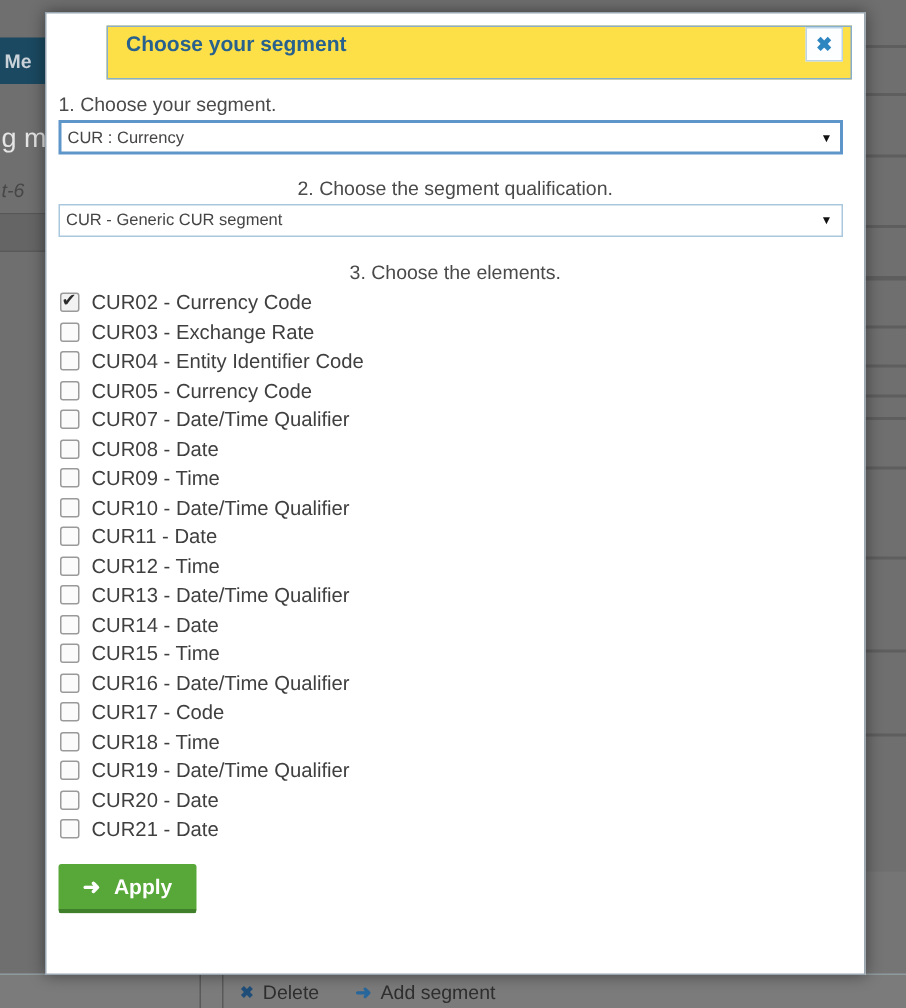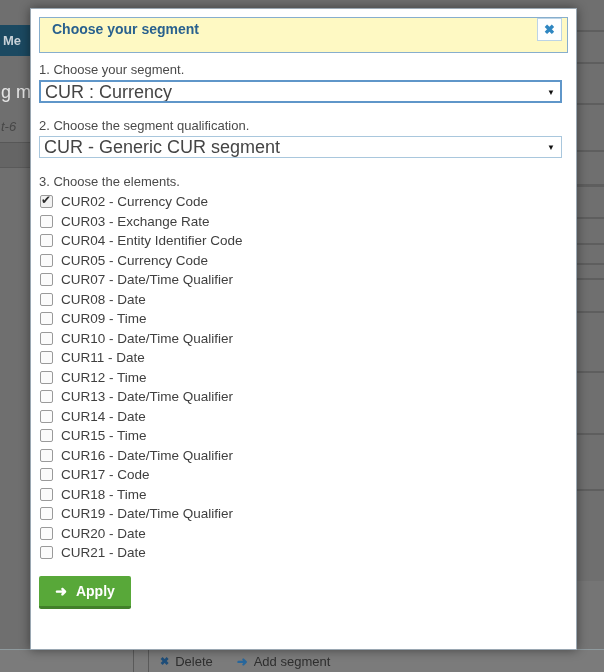--- a/index.html
+++ b/index.html
@@ -66,49 +66,50 @@
   .modal {
     position: absolute; left: 30px; top: 8px;
     width: 547px; height: 642px;
     background: #ffffff;
     border: 1px solid #9aa7b2;
     box-shadow: 0 0 10px rgba(0,0,0,0.45);
     padding: 8px;
   }
   .modal-header {
     height: 36px;
-    background: #fef9c3;
+    background: #fde047;
     border: 1px solid #87aecd;
     display: flex; align-items: center; justify-content: space-between;
     padding: 0 5px 12px 12px;
+    margin-left: 32px;
   }
   .modal-title {
     color: #29618e; font-weight: bold; font-size: 14px;
   }
   .close-btn {
     width: 25px; height: 23px;
     background: #fdfeff;
     border: 1px solid #bcd4e6;
     display: flex; align-items: center; justify-content: center;
     cursor: pointer; padding: 0;
   }
   .close-icon { color: #2e86c1; font-size: 13px; font-weight: bold; line-height: 1; }
 
   .step-label {
     font-size: 13px; color: #4a4a4a;
     margin: 9px 0 3px 0; height: 15px; line-height: 15px;
   }
-  .step-label.later { margin-top: 15px; }
+  .step-label.later { margin-top: 15px; text-align: center; }
   .select-wrap { position: relative; width: 523px; }
   .seg-select {
     width: 100%; height: 22px;
     -webkit-appearance: none; appearance: none;
     border: 1px solid #a9c7dd; border-radius: 0;
     background: #ffffff;
-    font-family: inherit; font-size: 18px; color: #454545;
+    font-family: inherit; font-size: 11px; color: #454545;
     padding: 0 20px 0 4px;
   }
   .seg-select.focused { border: 2px solid #5f96c9; height: 23px; }
   .caret-icon {
     position: absolute; right: 7px; top: 50%;
     transform: translateY(-50%);
     font-size: 8px; color: #111; pointer-events: none;
   }
 
   .elements-list {

